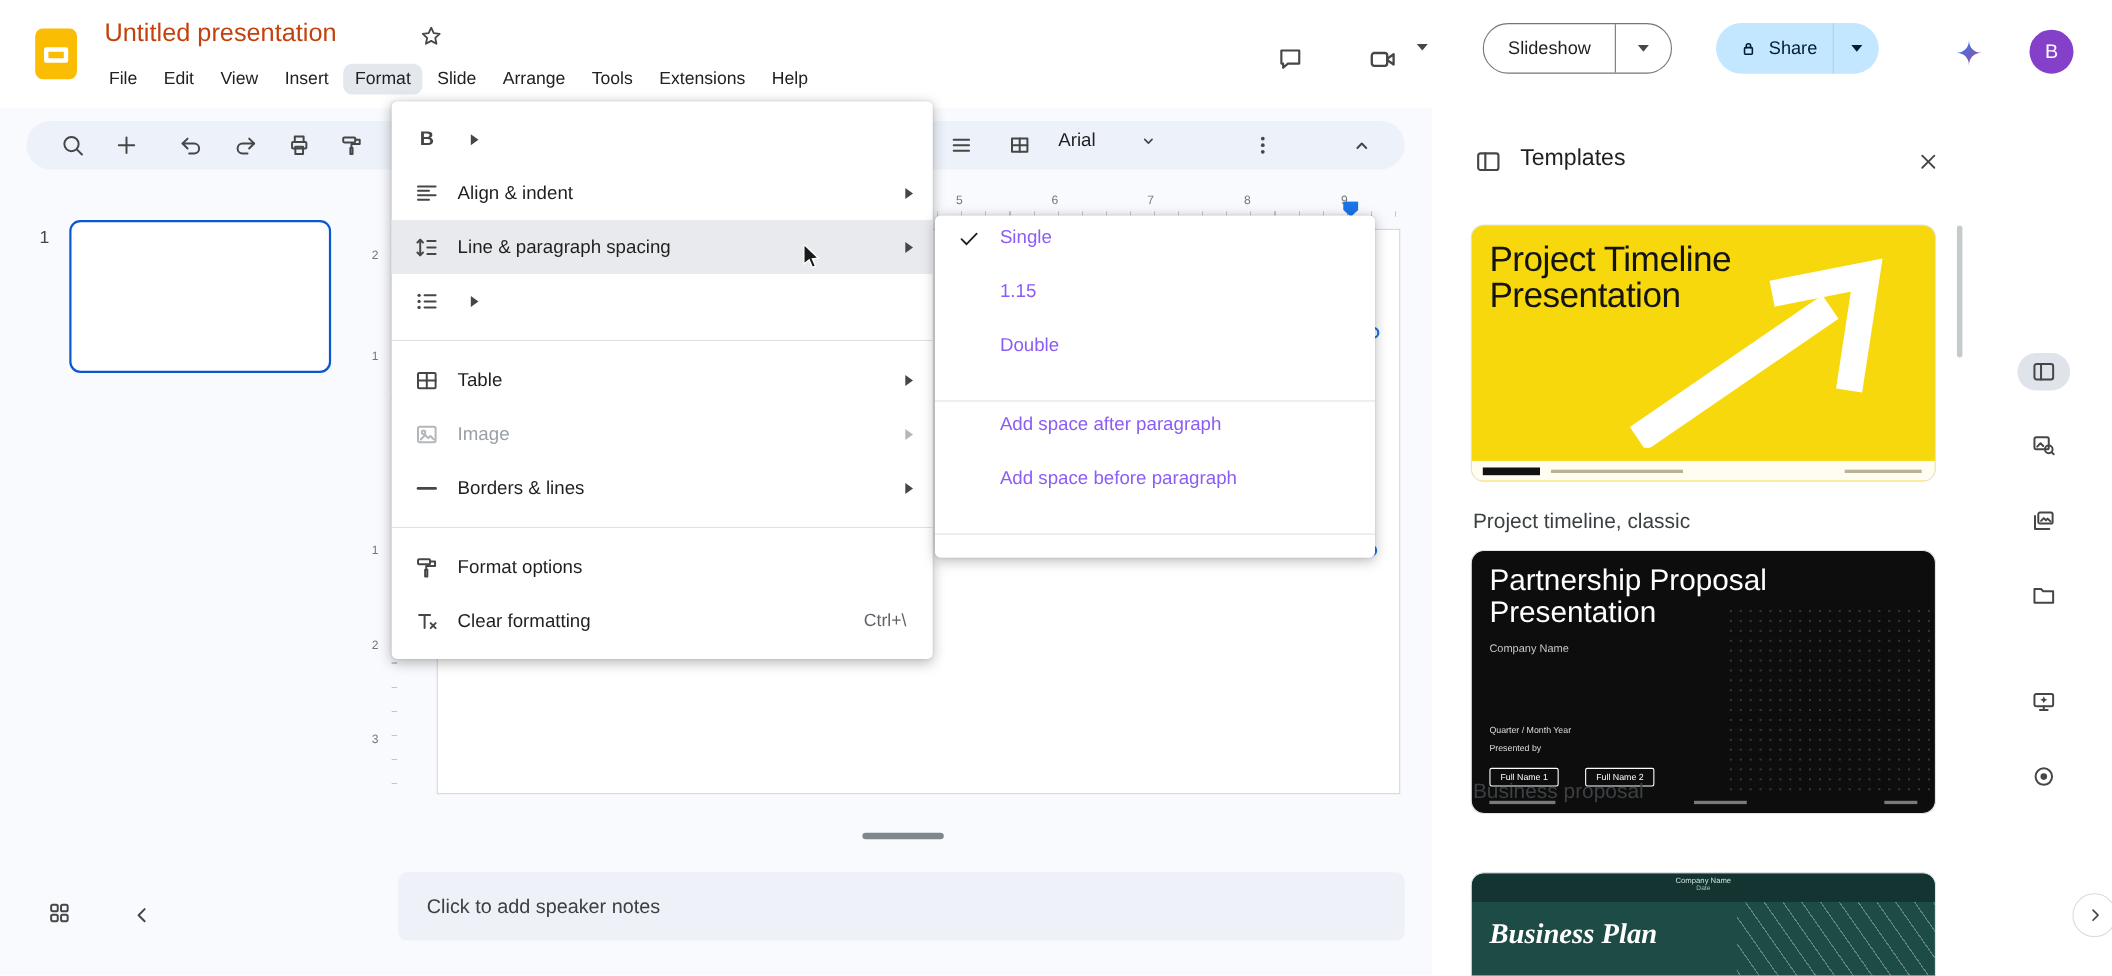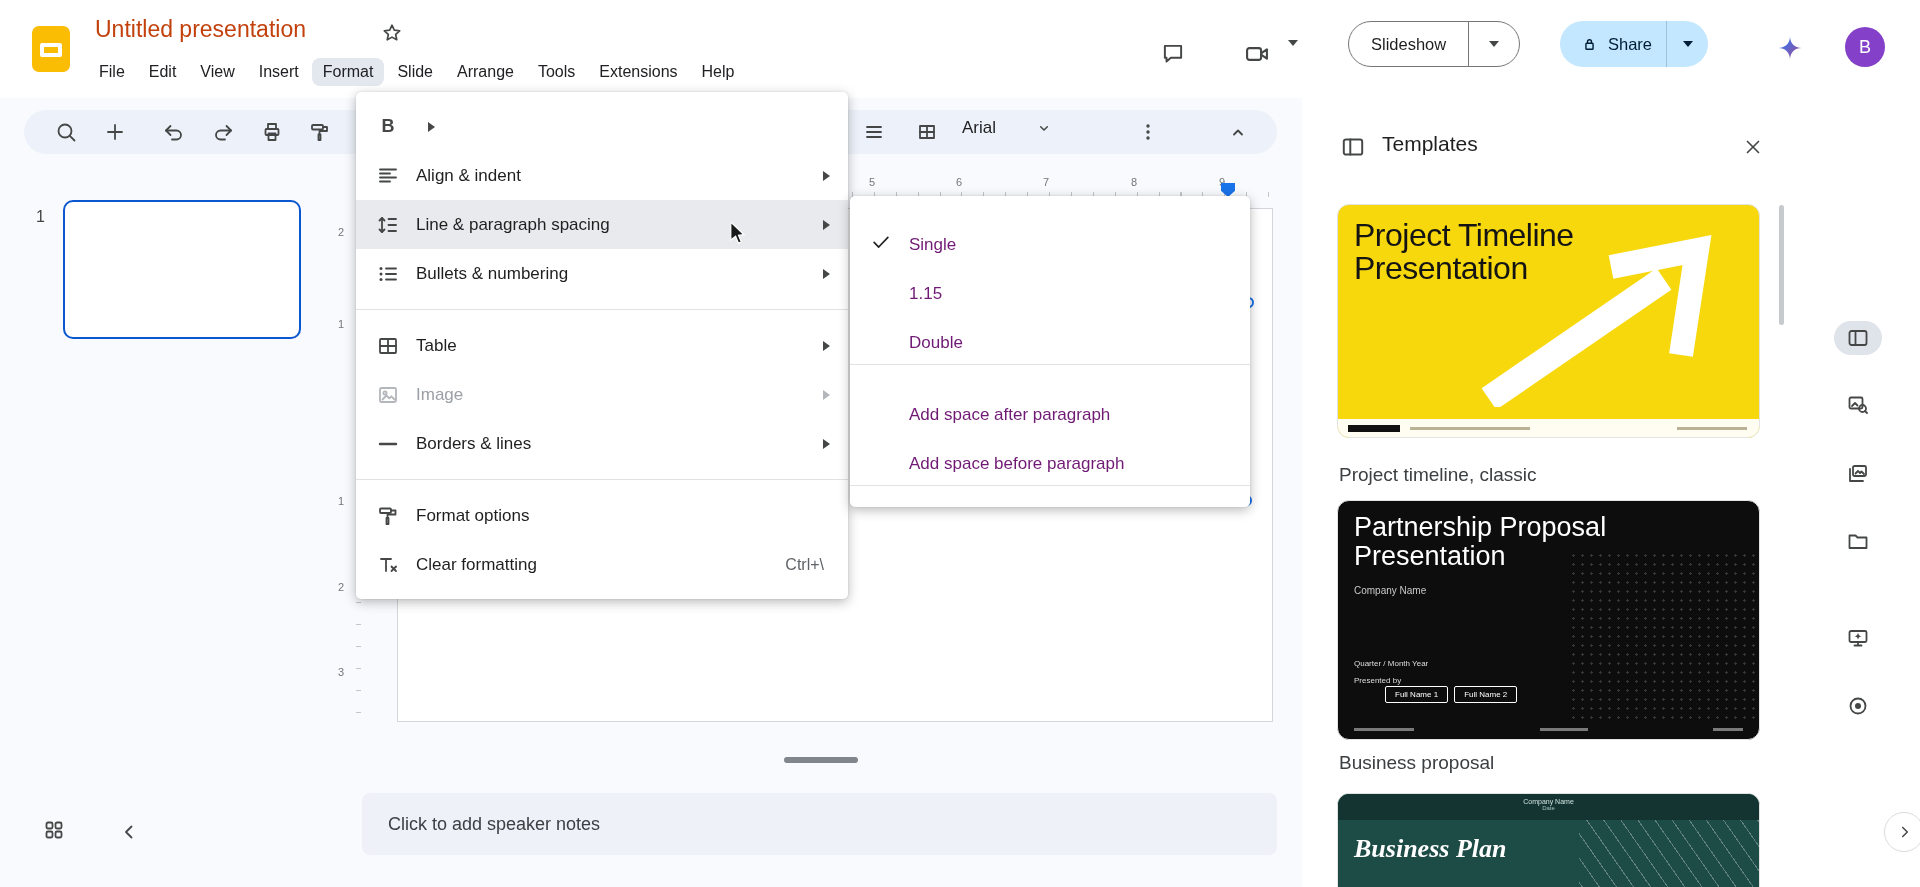--- a/index.html
+++ b/index.html
@@ -70,38 +70,38 @@
   .menu-row.active { background:#e8eaed; }
   .menu-row.disabled .lbl { color:#9aa0a6; }
   .menu-row.disabled svg { stroke:#b3b6ba; }
   .shortcut { font-size:16px; color:#5f6368; margin-right:6px; }
   .subarrow { width:0; height:0; border-top:5px solid transparent; border-bottom:5px solid transparent; border-left:7px solid #444746; margin-left:12px; }
   .menu-div { height:1px; background:#e2e2e2; margin:11px 0; }
   .bold-b { font-weight:700; font-size:18px; color:#444746; }
 
   .submenu-panel { left:850px; top:196px; width:400px; background:#fff; border-radius:5px; padding:10px 0;
      box-shadow:0 3px 12px rgba(0,0,0,.28), 0 0 2px rgba(0,0,0,.12); z-index:31; position:absolute; }
-  .sub-row { height:49px; display:flex; align-items:flex-end; padding:0 20px; font-size:17px; color:#701a75; }
+  .sub-row { height:49px; display:flex; align-items:flex-start; padding:0 20px; font-size:17px; color:#8b5cf6; }
   .sub-row .chk { width:24px; height:24px; margin-right:15px; flex:0 0 auto; }
 
   
   .tpl-title { left:1382px; top:132px; font-size:21px; color:#1f1f1f; }
   .tpl-card { left:1337px; width:423px; border-radius:12px; overflow:hidden; border:1px solid #e3e3e3; }
   .card1 { top:204px; height:234px; background:#f7d80c; }
   .card1 .t { position:absolute; left:16px; top:14px; width:300px; font-size:32px; font-weight:500; line-height:1.02; letter-spacing:-0.5px; color:#141414; }
   .card1 .footer { position:absolute; left:0; right:0; bottom:0; height:18px; background:#fffdf2; }
   .card1 .blackbar { position:absolute; left:10px; top:6px; width:52px; height:7px; background:#111; }
   .card1 .fline { position:absolute; top:8px; height:3px; background:#b9b294; }
   .cap { position:absolute; left:1339px; font-size:19px; color:#3c4043; }
   .card2 { top:500px; height:240px; background:#0d0d0d;padding-left:23px; }
   .card2 .t { position:absolute; left:16px; top:12px; width:310px; font-size:27px; font-weight:500; line-height:1.08; color:#fff; }
   .card2 .company { position:absolute; left:16px; top:84px; font-size:10px; color:#c9c9c9; }
   .card2 .meta { position:absolute; left:16px; top:158px; font-size:8px; color:#ddd; }
   .card2 .presented { position:absolute; left:16px; top:175px; font-size:8px; color:#ddd; }
-  .card2 .chips { position:absolute; left:16px; top:185px; display:flex; gap:6px;margin-left:31px; }
+  .card2 .chips { position:absolute; left:16px; top:197px; display:flex; gap:24px; }
   .card2 .chip { border:1px solid #fff; color:#fff; font-size:8px; padding:3px 9px; border-radius:2px; }
   .card2 .dots { position:absolute; right:0; top:50px; width:190px; height:170px; opacity:.5;
      background-image:radial-gradient(rgba(255,255,255,.35) 1px, transparent 1.4px); background-size:9px 9px; }
   .card2 .footer { position:absolute; left:16px; right:16px; bottom:8px; display:flex; justify-content:space-between; }
   .fbar { height:3px; background:#7a7a7a; }
   .card3 { top:793px; height:140px; background:#1d4b46; border-radius:12px 12px 0 0; }
   .card3 .band { position:absolute; left:0; right:0; top:0; height:26px; background:#143432; text-align:center; padding-top:4px; }
   .card3 .band .c { font-size:7px; color:#cfe3df; }
   .card3 .band .d { font-size:6px; color:#9fc3bd; }
   .card3 .t { position:absolute; left:16px; top:40px; font-family:"Liberation Serif", serif; font-style:italic; font-weight:600; font-size:26px; color:#fff; }
@@ -351,21 +351,20 @@
             <g fill="#444746" stroke="none">
               <circle cx="5" cy="6.5" r="1.5"></circle>
               <circle cx="5" cy="12" r="1.5"></circle>
               <circle cx="5" cy="17.5" r="1.5"></circle>
             </g>
             <line x1="10" y1="6.5" x2="20" y2="6.5"></line>
             <line x1="10" y1="12" x2="20" y2="12"></line>
             <line x1="10" y1="17.5" x2="20" y2="17.5"></line>
           </svg>
       </span>
-      <span class="lbl">Bullets &amp; numbering</span>
       <span class="subarrow"></span>
     </div>
     <div class="menu-div"></div>
     <div class="menu-row">
       <span class="mic">
         <svg class="ic" width="24" height="24" viewBox="0 0 24 24">
             <rect x="4" y="5" width="16" height="14" rx="1"></rect>
             <line x1="12" y1="5" x2="12" y2="19"></line>
             <line x1="4" y1="12" x2="20" y2="12"></line>
           </svg>
@@ -490,21 +489,21 @@
       <span class="chip">Full Name 1</span>
       <span class="chip">Full Name 2</span>
     </div>
     <div class="dots"></div>
     <div class="footer">
       <div class="fbar" style="width:60px;"></div>
       <div class="fbar" style="width:48px;"></div>
       <div class="fbar" style="width:30px;"></div>
     </div>
   </div>
-  <div class="cap" style="top:752px;text-align:center;">Business proposal</div>
+  <div class="cap" style="top:709px;text-align:center;">Business proposal</div>
 
   <div class="abs tpl-card card3">
     <div class="band">
       <div class="c">Company Name</div>
       <div class="d">Date</div>
     </div>
     <div class="lines"></div>
     <div class="t">Business Plan</div>
   </div>
 

